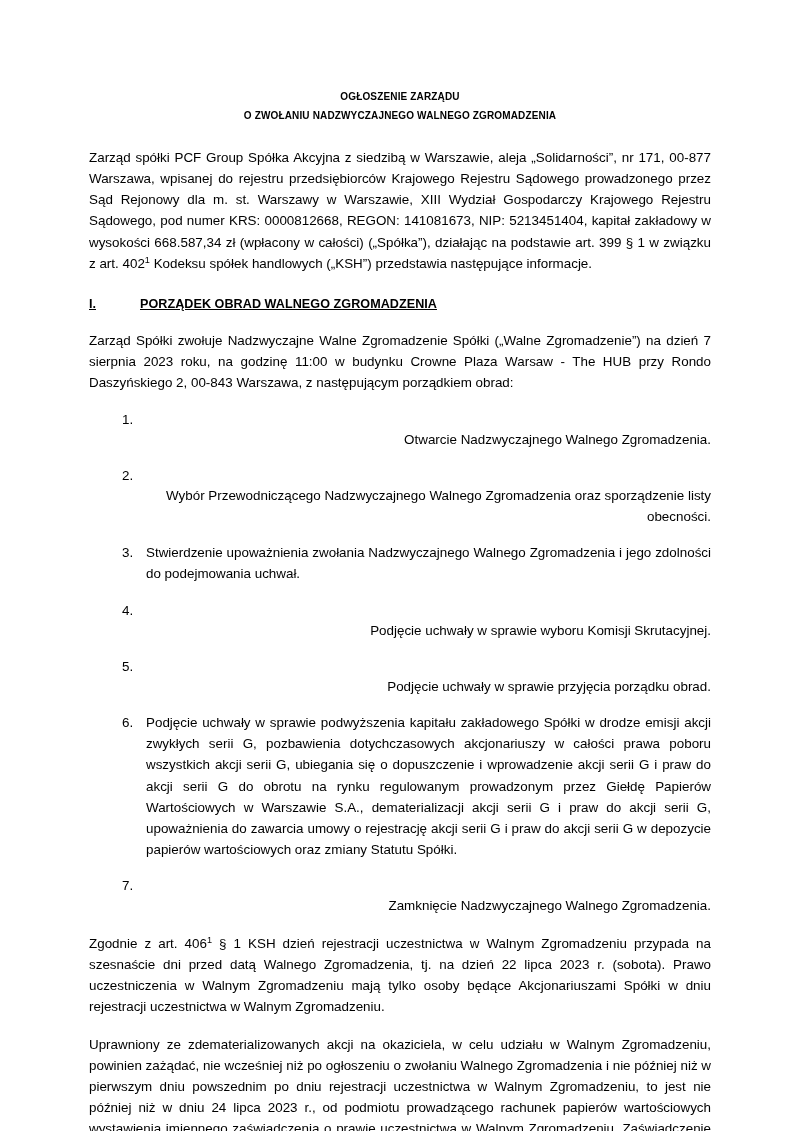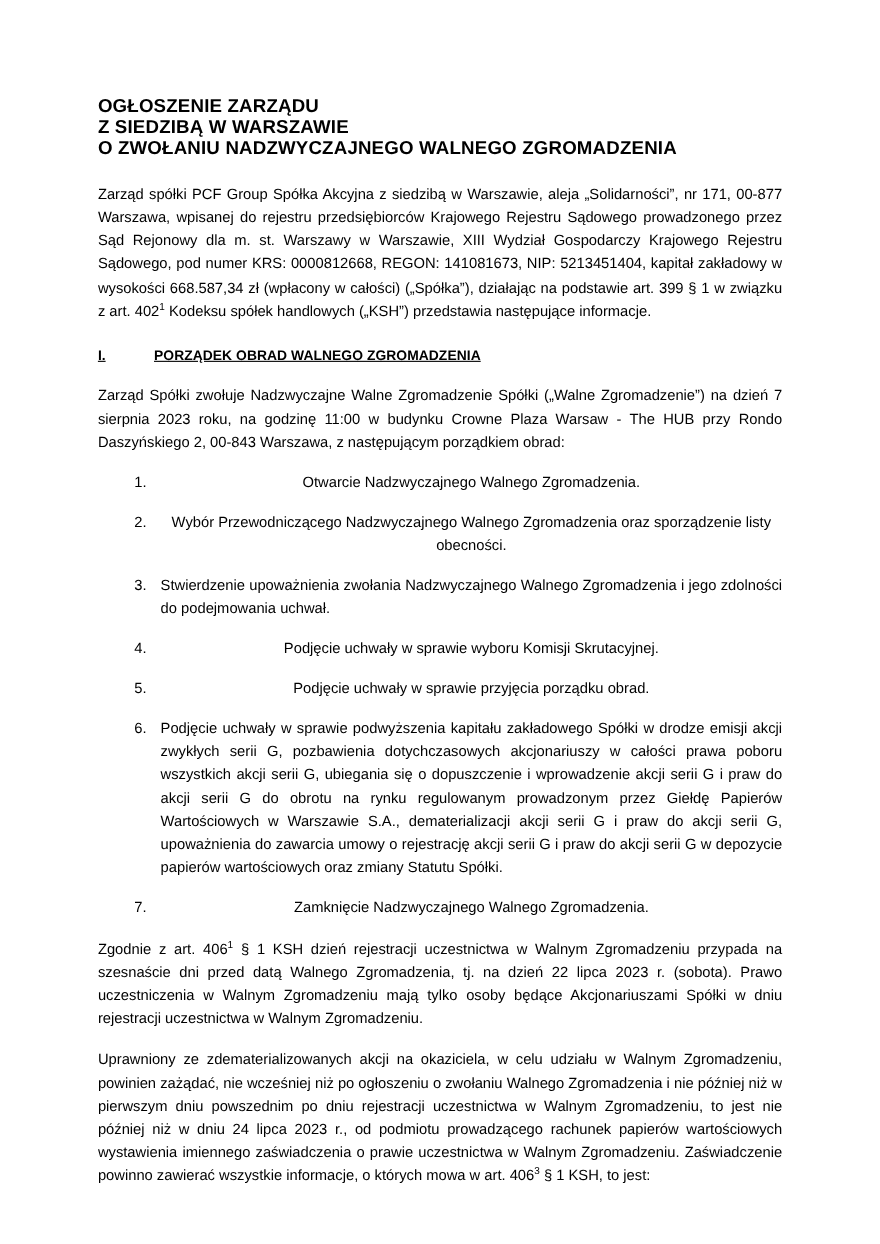--- a/index.html
+++ b/index.html
@@ -19,23 +19,23 @@
   }
   .content {
     position: absolute;
     left: 89px;
     top: 88px;
     width: 622px;
   }
 
   
   .doc-title {
-    text-align: left;
+    text-align: center;
     font-weight: bold;
-    font-size: 17px;
+    font-size: 10px;
     line-height: 18.9px;
     letter-spacing: 0.15px;
   }
   .doc-title div { white-space: nowrap; }
 
   
   .para {
     text-align: justify;
     text-justify: inter-word;
     font-size: 13.4px;
@@ -90,21 +90,21 @@
     flex: 0 0 24px;
     width: 24px;
     margin-left: 33px;
     text-align: left;
   }
   .agenda-item .txt {
     flex: 1 1 auto;
     text-align: justify;
     text-justify: inter-word;
   }
-  .agenda-item .txt.nojust { text-align: center; }
+  .agenda-item .txt.nojust { text-align: right; margin-top: 20px; }
 
   
   .footer {
     position: absolute;
     left: 0;
     right: 0;
     top: 1058px;
     text-align: center;
     font-size: 10.4px;
     color: #000;
@@ -113,21 +113,20 @@
 </style>
 </head>
 <body>
 
 <div class="page">
 
   <div class="content">
 
     <div class="doc-title">
       <div>OGŁOSZENIE ZARZĄDU</div>
-      <div>Z SIEDZIBĄ W WARSZAWIE</div>
       <div>O ZWOŁANIU NADZWYCZAJNEGO WALNEGO ZGROMADZENIA</div>
     </div>
 
     <p class="para first"><span>Zarząd spółki PCF Group Spółka Akcyjna z siedzibą w Warszawie, aleja „Solidarności”, nr 171, 00-877 Warszawa, wpisanej do rejestru przedsiębiorców Krajowego Rejestru Sądowego prowadzonego przez Sąd Rejonowy dla m. st. Warszawy w Warszawie, XIII Wydział Gospodarczy Krajowego Rejestru Sądowego, pod numer KRS: 0000812668, REGON: 141081673, NIP: 5213451404, kapitał zakładowy w wysokości 668.587,34 zł (wpłacony w całości) („</span><b>Spółka</b><span>”), działając na podstawie art. 399 § 1 w związku z art. 402</span><sup>1</sup><span> Kodeksu spółek handlowych („</span><b>KSH</b><span>”) przedstawia następujące informacje.</span></p>
 
     <div class="section-head">
       <div class="section-num">I.</div>
       <div class="section-text">
           <span class="line u">PORZĄDEK OBRAD WALNEGO ZGROMADZENIA</span>
         </div>

